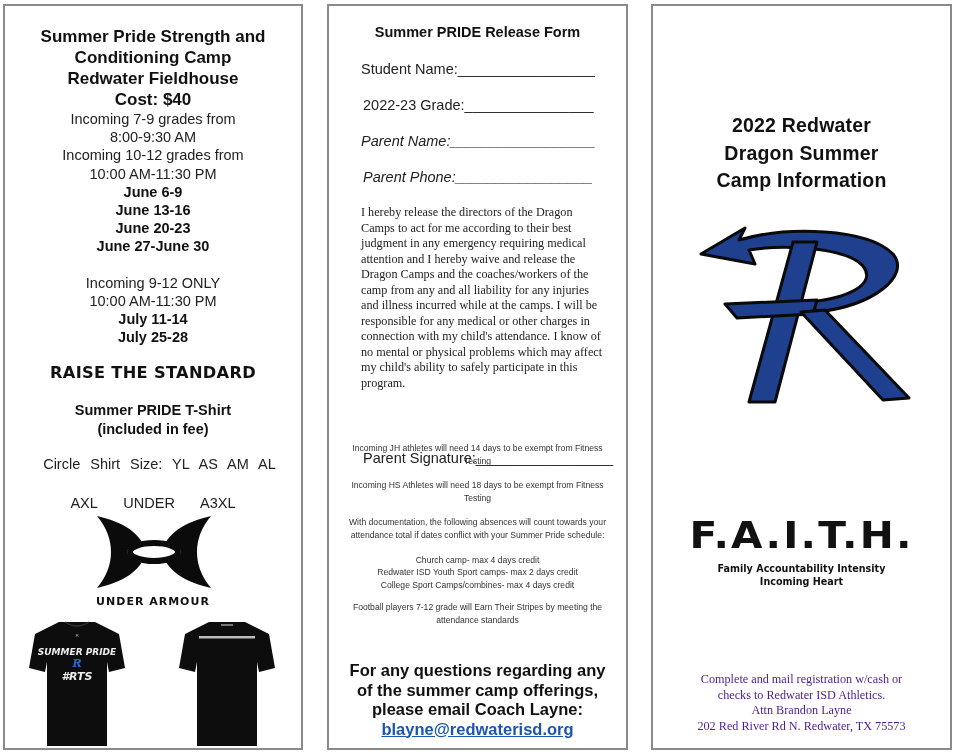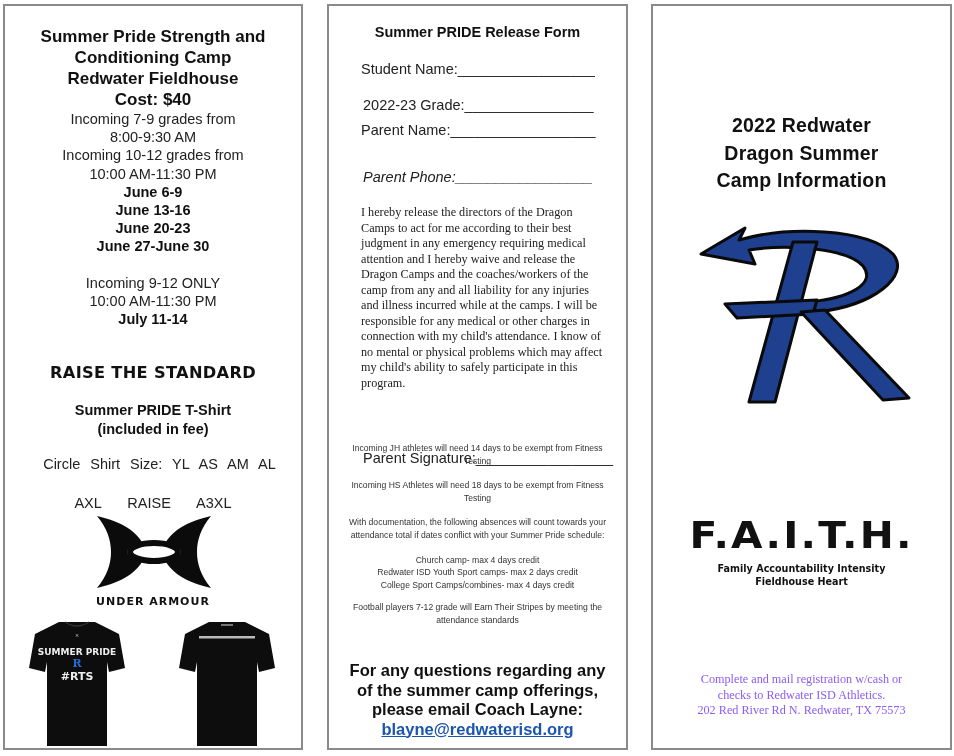--- a/index.html
+++ b/index.html
@@ -29,21 +29,21 @@
   .notes { position:absolute; top:436px; left:14px; right:14px; text-align:center; font-size:8.6px; line-height:12.6px; color:#333; }
   .notes p { margin:0 0 12px 0; }
   .contact { position:absolute; top:655px; left:0; right:0; text-align:center; font-weight:bold; font-size:16.5px; line-height:19.5px; }
   .contact a { color:#1a56b0; text-decoration:underline; }
 
   
   .p3-title { position:absolute; top:62px; left:0; right:0; text-align:center; font-family:Liberation Sans, sans-serif; font-weight:bold; font-size:19.5px; line-height:27.5px; letter-spacing:0.2px; color:#111;margin-top:44px; }
   .r-logo { position:absolute; top:208px; left:44px; }
   .faith { position:absolute; top:508px; left:0; right:0; text-align:center; font-family:"DejaVu Sans", sans-serif; font-weight:bold; font-size:37px; letter-spacing:2px; color:#111; transform:scaleX(1.1); }
   .faith-sub { position:absolute; top:557px; left:0; right:0; text-align:center; font-family:"DejaVu Sans", sans-serif; font-weight:bold; font-size:9.6px; line-height:12.5px; color:#111; }
-  .mail { position:absolute; top:666px; left:0; right:0; text-align:center; font-family:"Liberation Serif", serif; font-size:12.2px; line-height:15.5px; color:#8b5cf6; }
+  .mail { position:absolute; top:666px; left:0; right:0; text-align:center; font-family:"Liberation Serif", serif; font-size:12.2px; line-height:15.5px; color:#4c1d95; }
 </style>
 </head>
 <body>
 
 <div id="p1" class="panel">
   <div class="p1-title">
     <div>Summer Pride Strength and</div>
     <div>Conditioning Camp</div>
     <div>Redwater Fieldhouse</div>
     <div>Cost: $40</div>
@@ -54,42 +54,43 @@
     <div>Incoming 10-12 grades from</div>
     <div>10:00 AM-11:30 PM</div>
     <div class="b">June 6-9</div>
     <div class="b">June 13-16</div>
     <div class="b">June 20-23</div>
     <div class="b">June 27-June 30</div>
     <div class="gap"></div>
     <div>Incoming 9-12 ONLY</div>
     <div>10:00 AM-11:30 PM</div>
     <div class="b">July 11-14</div>
+    <div class="b">July 25-28</div>
   </div>
   <div class="raise">RAISE THE STANDARD</div>
   <div class="tshirt-label">
     <div>Summer PRIDE T-Shirt</div>
     <div>(included in fee)</div>
   </div>
   <div class="sizes1">
     <span>Circle Shirt Size:</span>
     <span>YL AS AM AL</span>
   </div>
-  <div class="sizes2">AXL RAISE A3XL</div>
+  <div class="sizes2">AXL UNDER A3XL</div>
 
   <div class="ua-logo">
     <svg width="122" height="76" viewBox="0 0 122 76">
       <path d="M4 2 C30 8 44 18 50 30 C40 30 36 32 34 38 C36 44 40 46 50 46 C44 58 30 68 4 74 C14 62 18 50 18 38 C18 26 14 14 4 2 Z" fill="#0b0b0b"></path>
       <path d="M118 2 C92 8 78 18 72 30 C82 30 86 32 88 38 C86 44 82 46 72 46 C78 58 92 68 118 74 C108 62 104 50 104 38 C104 26 108 14 118 2 Z" fill="#0b0b0b"></path>
       <ellipse cx="61" cy="38" rx="24" ry="9" fill="none" stroke="#0b0b0b" stroke-width="6"></ellipse>
     </svg>
   </div>
   <div class="ua-text">UNDER ARMOUR</div>
 
-  <div class="shirt" style="left:24px;">
+  <div class="shirt" style="left:24px;font-style:italic;">
     <svg width="96" height="130" viewBox="0 0 96 130">
       <path d="M30 4 L66 4 L90 16 L96 50 L80 54 L78 44 L78 128 L18 128 L18 44 L16 54 L0 50 L6 16 Z" fill="#0d0d0d"></path>
       <path d="M36 4 Q48 12 60 4" stroke="#333" stroke-width="1.5" fill="none"></path>
       <text x="48" y="19" font-size="5" fill="#ddd" text-anchor="middle" font-family="DejaVu Sans, sans-serif">⨯</text>
       <text x="48" y="37" font-size="9" fill="#eee" text-anchor="middle" font-family="DejaVu Sans, sans-serif" font-weight="bold">SUMMER PRIDE</text>
       <text x="48" y="49" font-size="11" fill="#2a6ad8" text-anchor="middle" font-family="DejaVu Serif, serif" font-weight="bold">R</text>
       <text x="48" y="62" font-size="11" fill="#eee" text-anchor="middle" font-family="DejaVu Sans, sans-serif" font-weight="bold">#RTS</text>
     </svg>
   </div>
   <div class="shirt" style="left:174px;">
@@ -103,21 +104,21 @@
 
 <div id="p2" class="panel">
   <div class="p2-title">Summer PRIDE Release Form</div>
 
   <div class="field" style="top:55px;">
     <span>Student Name:</span><span>_________________</span>
   </div>
   <div class="field" style="top:91px; left:34px;">
     <span>2022-23 Grade:</span><span>________________</span>
   </div>
-  <div class="field" style="top:116px;">
+  <div class="field" style="top:127px;font-style:italic;">
     <span>Parent Name:</span><span>__________________</span>
   </div>
   <div class="field" style="top:163px; left:34px;font-style:italic;">
     <span>Parent Phone:</span><span>_________________</span>
   </div>
 
   <div class="release">I hereby release the directors of the Dragon Camps to act for me according to their best judgment in any emergency requiring medical attention and I hereby waive and release the Dragon Camps and the coaches/workers of the camp from any and all liability for any injuries and illness incurred while at the camps.  I will be responsible for any medical or other charges in connection with my child's attendance.  I know of no mental or physical problems which may affect my child's ability to safely participate in this program.</div>
 
   <div class="field" style="top:408px; left:34px;margin-top:36px;">
     <span>Parent Signature:</span><span>_________________</span>
@@ -159,21 +160,22 @@
 
       <path d="M28 90 L120 86 L116 100 L40 104 Z" fill="#1f3f8f" stroke="#0a0a0a" stroke-width="3" stroke-linejoin="round"></path>
 
       <path d="M104 98 L128 96 L212 184 L186 186 Z" fill="#1f3f8f" stroke="#0a0a0a" stroke-width="3" stroke-linejoin="round"></path>
     </svg>
   </div>
 
   <div class="faith">F.A.I.T.H.</div>
   <div class="faith-sub">
     <div>Family Accountability Intensity</div>
-    <div>Fieldhouse Heart</div>
+    <div>Incoming Heart</div>
   </div>
 
   <div class="mail">
     <div>Complete and mail registration w/cash or</div>
     <div>checks to Redwater ISD Athletics.</div>
+    <div>Attn Brandon Layne</div>
     <div>202 Red River Rd N. Redwater, TX 75573</div>
   </div>
 </div>
 
 </body></html>

